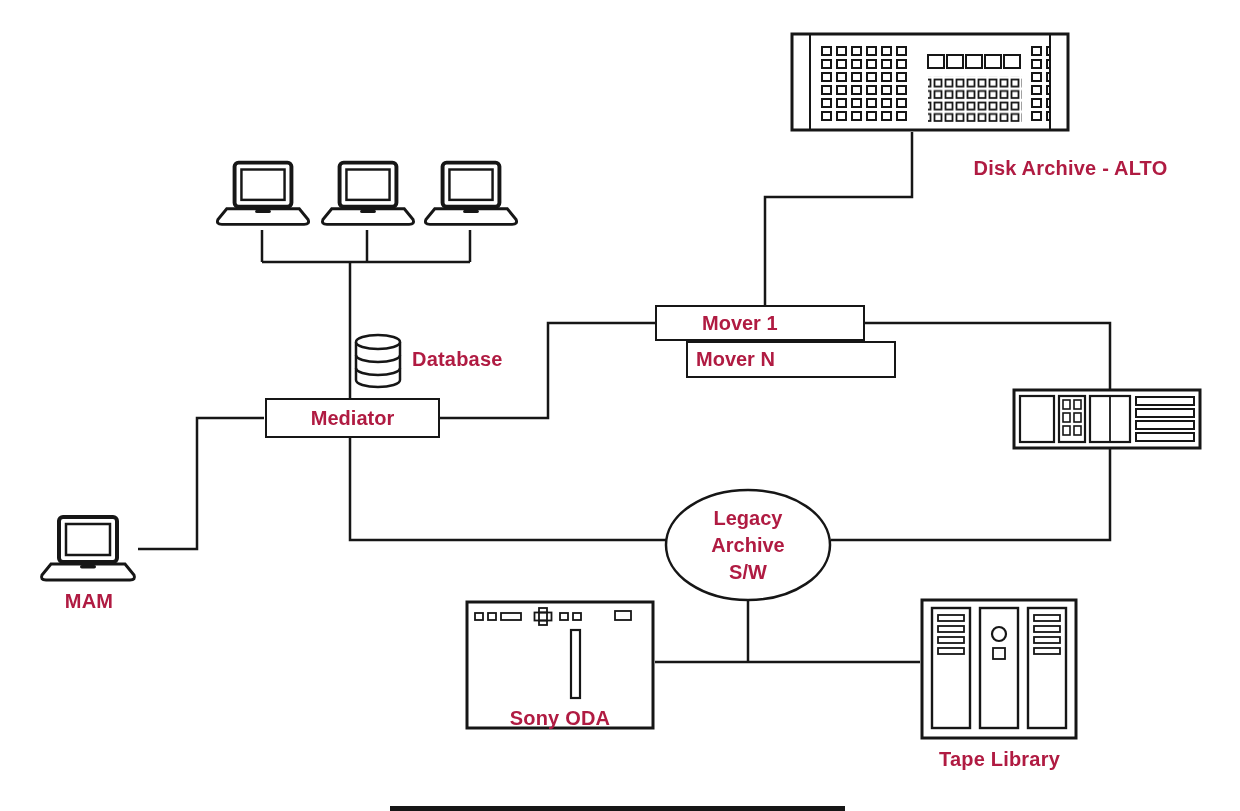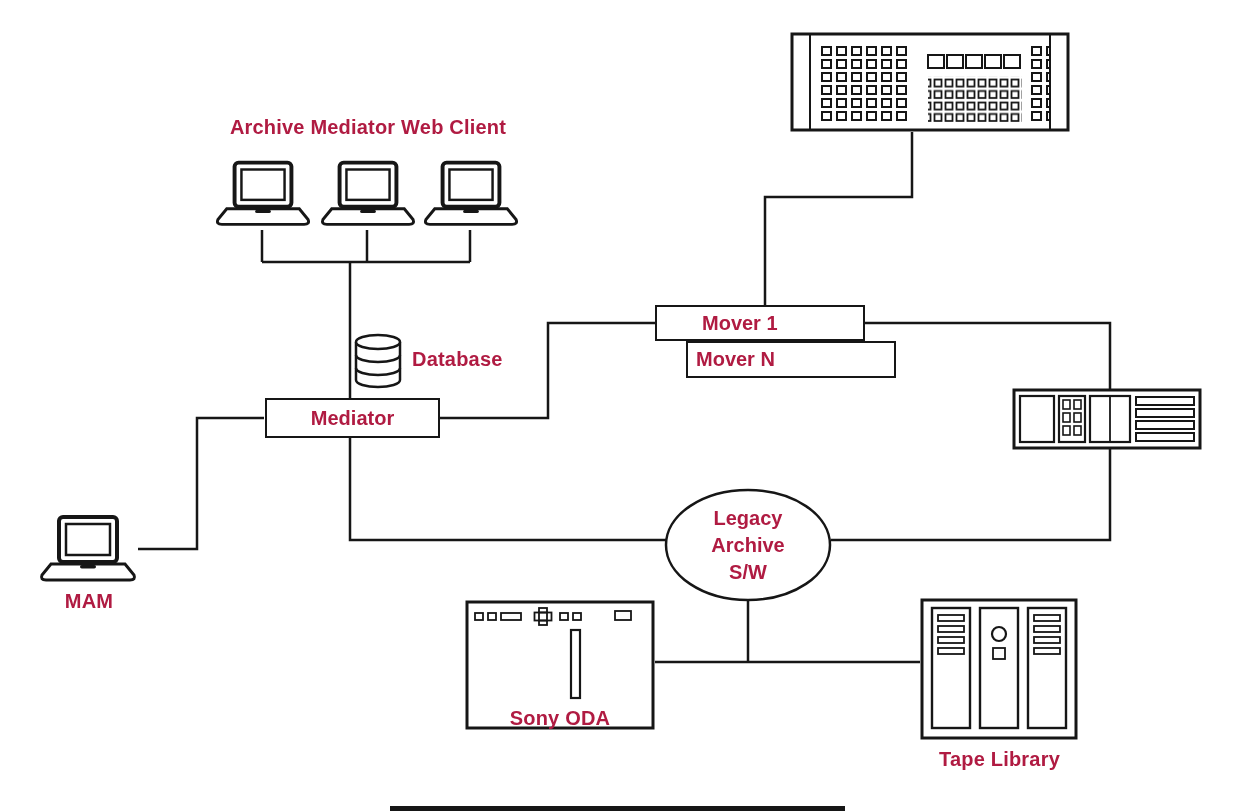--- a/index.html
+++ b/index.html
@@ -54,21 +54,20 @@
 
       <polyline points="1110,448 1110,540 831,540"></polyline>
 
       <polyline points="350,438 350,540 666,540"></polyline>
 
       <polyline points="748,600 748,662"></polyline>
       <polyline points="655,662 920,662"></polyline>
     </g>
   </svg>
 
-  <div class="lbl center" style="left:168px; top:116px; width:400px;">Archive Mediator Web Client</div>
 
   <div class="icon" style="left:214px; top:158px;">
     <svg viewBox="0 0 100 70" width="98" height="72">
       <rect x="21" y="3" width="58" height="45" rx="4" fill="#fff" stroke="#161616" stroke-width="4"></rect>
       <rect x="28" y="10" width="44" height="31" fill="#fff" stroke="#161616" stroke-width="2.5"></rect>
       <path d="M13 50 H87 L96 61 q2 5 -4 5 H8 q-6 0 -4 -5 Z" fill="#fff" stroke="#161616" stroke-width="3"></path>
       <rect x="42" y="51" width="16" height="3.5" rx="1.75" fill="#161616"></rect>
     </svg>
   </div>
   <div class="icon" style="left:319px; top:158px;">
@@ -104,20 +103,21 @@
       <rect x="28" y="11" width="92" height="79" fill="url(#pA)"></rect>
       <rect x="138" y="23" width="16" height="13" fill="none" stroke="#161616" stroke-width="2"></rect>
       <rect x="157" y="23" width="16" height="13" fill="none" stroke="#161616" stroke-width="2"></rect>
       <rect x="176" y="23" width="16" height="13" fill="none" stroke="#161616" stroke-width="2"></rect>
       <rect x="195" y="23" width="16" height="13" fill="none" stroke="#161616" stroke-width="2"></rect>
       <rect x="214" y="23" width="16" height="13" fill="none" stroke="#161616" stroke-width="2"></rect>
       <rect x="138" y="44" width="94" height="46" fill="url(#pB)"></rect>
       <rect x="238" y="11" width="21" height="79" fill="url(#pA)"></rect>
     </svg>
   </div>
+  <div class="lbl center" style="left:948px; top:157px; width:245px;">Disk Archive - ALTO</div>
 
   <div class="nodebox" style="left:655px; top:305px; width:210px; height:36px; padding-left:45px;">
     <span>Mover 1</span>
   </div>
   <div class="nodebox" style="left:686px; top:341px; width:210px; height:37px; padding-left:8px;">
     <span>Mover N</span>
   </div>
 
   <div class="icon" style="left:353px; top:332px;">
     <svg viewBox="0 0 50 58" width="50" height="58">

